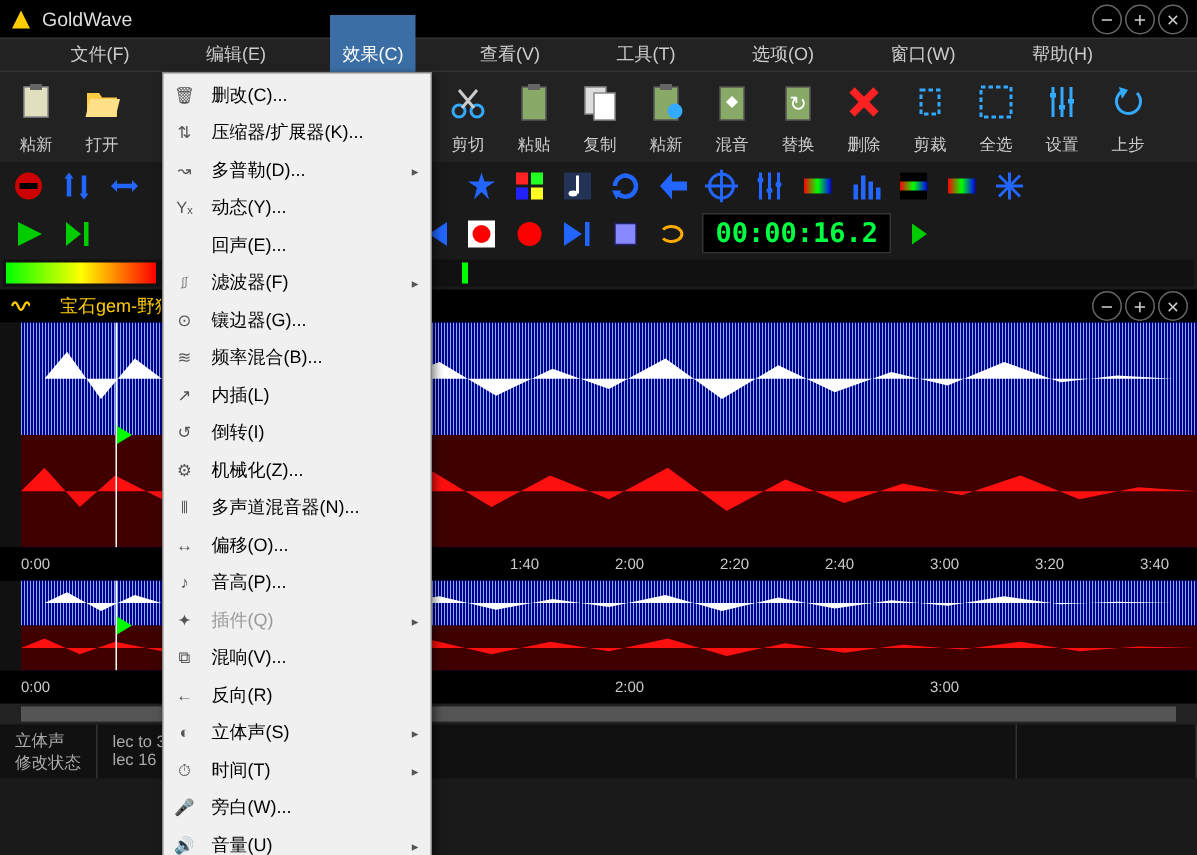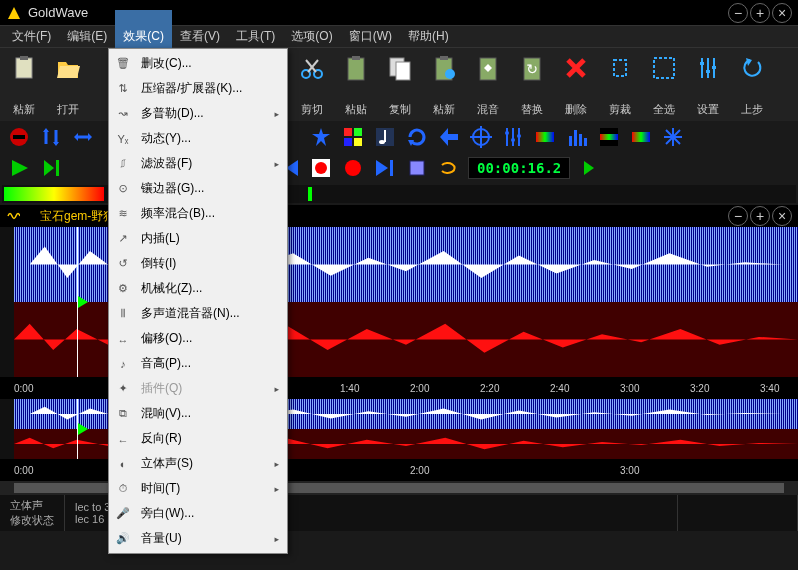--- a/index.html
+++ b/index.html
@@ -5,34 +5,34 @@
 * { margin: 0; padding: 0; box-sizing: border-box; }
 body { width: 798px; height: 570px; background: #1a1a1a; font-family: "Microsoft YaHei", Arial, sans-serif; font-size: 12px; color: #ccc; overflow: hidden; position: relative; }
 
 .titlebar { height: 26px; background: #000; display: flex; align-items: center; padding: 0 6px; border-bottom: 1px solid #333; }
 .titlebar .logo { width: 16px; height: 16px; margin-right: 6px; }
 .titlebar .title { color: #ddd; font-size: 13px; flex: 1; }
 .win-btns { display: flex; gap: 2px; }
 .win-btn { width: 20px; height: 20px; border: 1px solid #666; border-radius: 50%; display: flex; align-items: center; justify-content: center; color: #ccc; cursor: pointer; font-size: 14px; }
 
 .menubar { height: 22px; background: #222; display: flex; align-items: center; padding: 0 4px; border-bottom: 1px solid #333; }
-.menu-item { padding: 18px 8px; color: #ccc; cursor: pointer; }
+.menu-item { padding: 18px 8px; color: #ccc; cursor: pointer; margin-left: 35px; }
 .menu-item.active { background: #3a6ea5; color: #fff; }
 
 .toolbar-row { display: flex; align-items: flex-start; background: #222; padding: 2px; }
 .tool-btn { display: flex; flex-direction: column; align-items: center; padding: 2px 6px; cursor: pointer; min-width: 40px; }
 .tool-btn .ico { width: 32px; height: 32px; display: flex; align-items: center; justify-content: center; }
-.tool-btn .lbl { font-size: 11px; color: #ccc; margin-top: 18px; }
+.tool-btn .lbl { font-size: 11px; color: #ccc; margin-top: 5px; }
 
 .icon-row { display: flex; align-items: center; gap: 6px; padding: 2px 6px; background: #1a1a1a; flex-wrap: wrap; min-height: 32px; }
 .small-ico { width: 26px; height: 26px; display: flex; align-items: center; justify-content: center; cursor: pointer; }
 
 .transport-row { display: flex; align-items: center; gap: 6px; padding: 2px 6px; background: #1a1a1a; }
 .transport-btn { width: 26px; height: 26px; display:flex; align-items:center; justify-content:center; cursor:pointer;}
-.time-display { background: #000; border:1px solid #333; padding: 2px 8px; color: #00ff40; font-family: monospace; font-size: 14px; font-weight: bold; }
+.time-display { background: #000; border:1px solid #333; padding: 2px 8px; color: #00ff40; font-family: monospace; font-size: 18px; font-weight: bold; }
 
 .level-meter { height: 18px; background: #111; margin: 2px; display:flex; align-items:center; }
 .meter-bar { height: 14px; background: linear-gradient(90deg, #0f0, #ff0, #f00); width: 280px; }
 
 .doc-title { height: 22px; background: #000; display: flex; align-items: center; padding: 0 6px; color: #fc0; font-size: 12px; gap: 16px; }
 .doc-title .spacer { flex:1; }
 
 .waveform-area { background: #001; position: relative; }
 .wave-main { height: 150px; display: flex; }
 .wave-left-gutter { width: 14px; background: #111; }
@@ -475,20 +475,24 @@
   <div class="menu-entry">
       <span class="menu-ico">↝</span>
       <span>多普勒(D)...</span>
       <span class="menu-arrow">▸</span>
     </div>
   <div class="menu-entry">
       <span class="menu-ico">Yₓ</span>
       <span>动态(Y)...</span>
     </div>
   <div class="menu-entry">
+      <span class="menu-ico">�὞</span>
+      <span>回声(E)...</span>
+    </div>
+  <div class="menu-entry">
       <span class="menu-ico">⎎</span>
       <span>滤波器(F)</span>
       <span class="menu-arrow">▸</span>
     </div>
   <div class="menu-entry">
       <span class="menu-ico">⊙</span>
       <span>镶边器(G)...</span>
     </div>
   <div class="menu-entry">
       <span class="menu-ico">≋</span>

